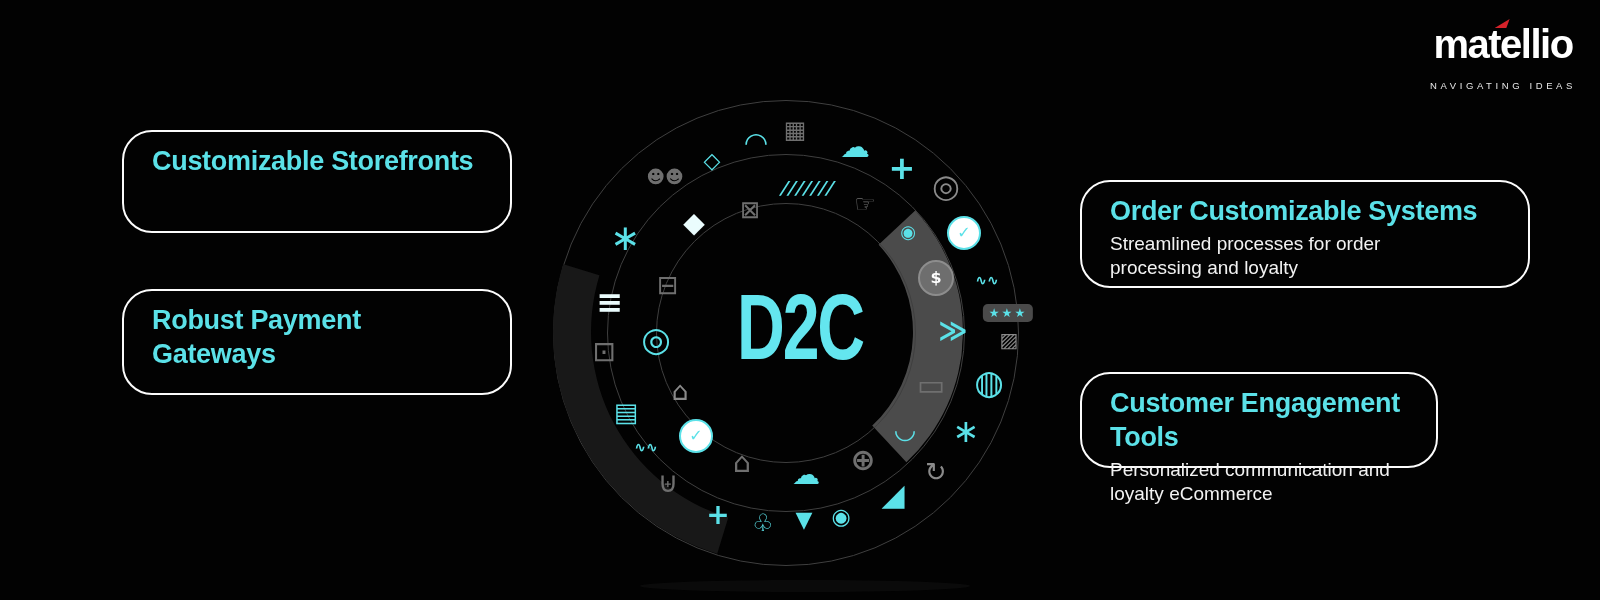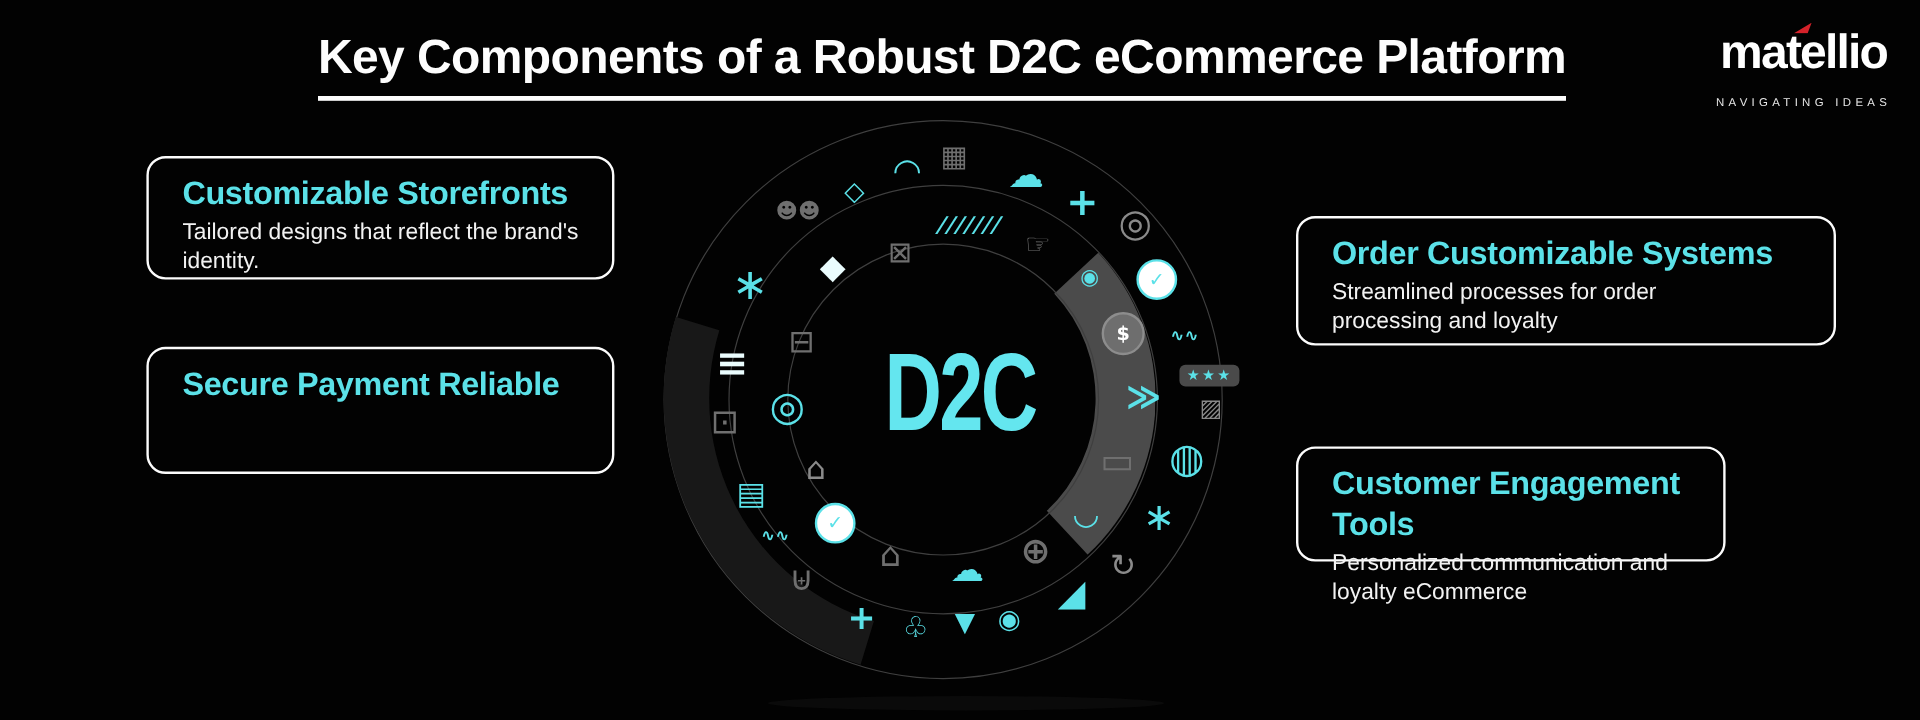--- a/index.html
+++ b/index.html
@@ -20,21 +20,21 @@
     position:relative;color:#fff;font-size:40px;font-weight:bold;letter-spacing:-1.5px;line-height:1;
     display:inline-block;
   }
   .logo-accent{
     position:absolute;left:44%;top:-5px;width:15px;height:9px;background:#d5222a;
     clip-path:polygon(0 100%, 100% 0, 78% 100%);
   }
   .logo-tagline{color:#e8e8e8;font-size:9.5px;letter-spacing:3.6px;margin-top:16px;white-space:nowrap;}
   
   .card{
-    position:absolute;box-sizing:border-box;border:2.5px solid #fcfcfc;border-radius:16px;
+    position:absolute;box-sizing:border-box;border:2.5px solid #fcfcfc;border-radius:30px;
     padding:13px 24px 0 28px;background:transparent;
   }
   .card-heading{color:#5be1e8;font-size:27px;font-weight:bold;letter-spacing:-0.3px;line-height:1.25;}
   .card-desc{color:#f2f2f2;font-size:19px;line-height:1.3;margin-top:3px;max-width:342px;}
   .card-l1{left:122px;top:130px;width:390px;height:103px;}
   .card-l2{left:122px;top:289px;width:390px;height:106px;}
   .card-l3{left:122px;top:440px;width:390px;height:104px;}
   .card-r1{left:1080px;top:180px;width:450px;height:108px;}
   .card-r2{left:1080px;top:372px;width:358px;height:96px;}
   
@@ -77,38 +77,34 @@
   .hub-shadow{
     position:absolute;left:640px;top:580px;width:330px;height:12px;background:#0a0a0a;
     border-radius:50%;
   }
 </style>
 </head>
 <body>
 
 <div class="canvas">
 
-  <div class="title-wrap">
-    <h1 class="title">Key Components of a Robust D2C eCommerce Platform</h1>
-  </div>
 
   <div class="logo">
     <span class="logo-brand">
       <span>matellio</span>
       <span class="logo-accent"></span>
     </span>
     <div class="logo-tagline">NAVIGATING IDEAS</div>
   </div>
 
   <div class="card card-l1">
     <div class="card-heading">Customizable Storefronts</div>
-    <div class="card-desc">Tailored designs that reflect the brand's identity.</div>
   </div>
   <div class="card card-l2">
-    <div class="card-heading">Secure Payment Reliable</div>
+    <div class="card-heading">Robust Payment Gateways</div>
   </div>
 
   <div class="card card-r1">
     <div class="card-heading">Order Customizable Systems</div>
     <div class="card-desc">Streamlined processes for order processing and loyalty</div>
   </div>
   <div class="card card-r2">
     <div class="card-heading">Customer Engagement Tools</div>
     <div class="card-desc">Personalized communication and loyalty eCommerce</div>
   </div>

